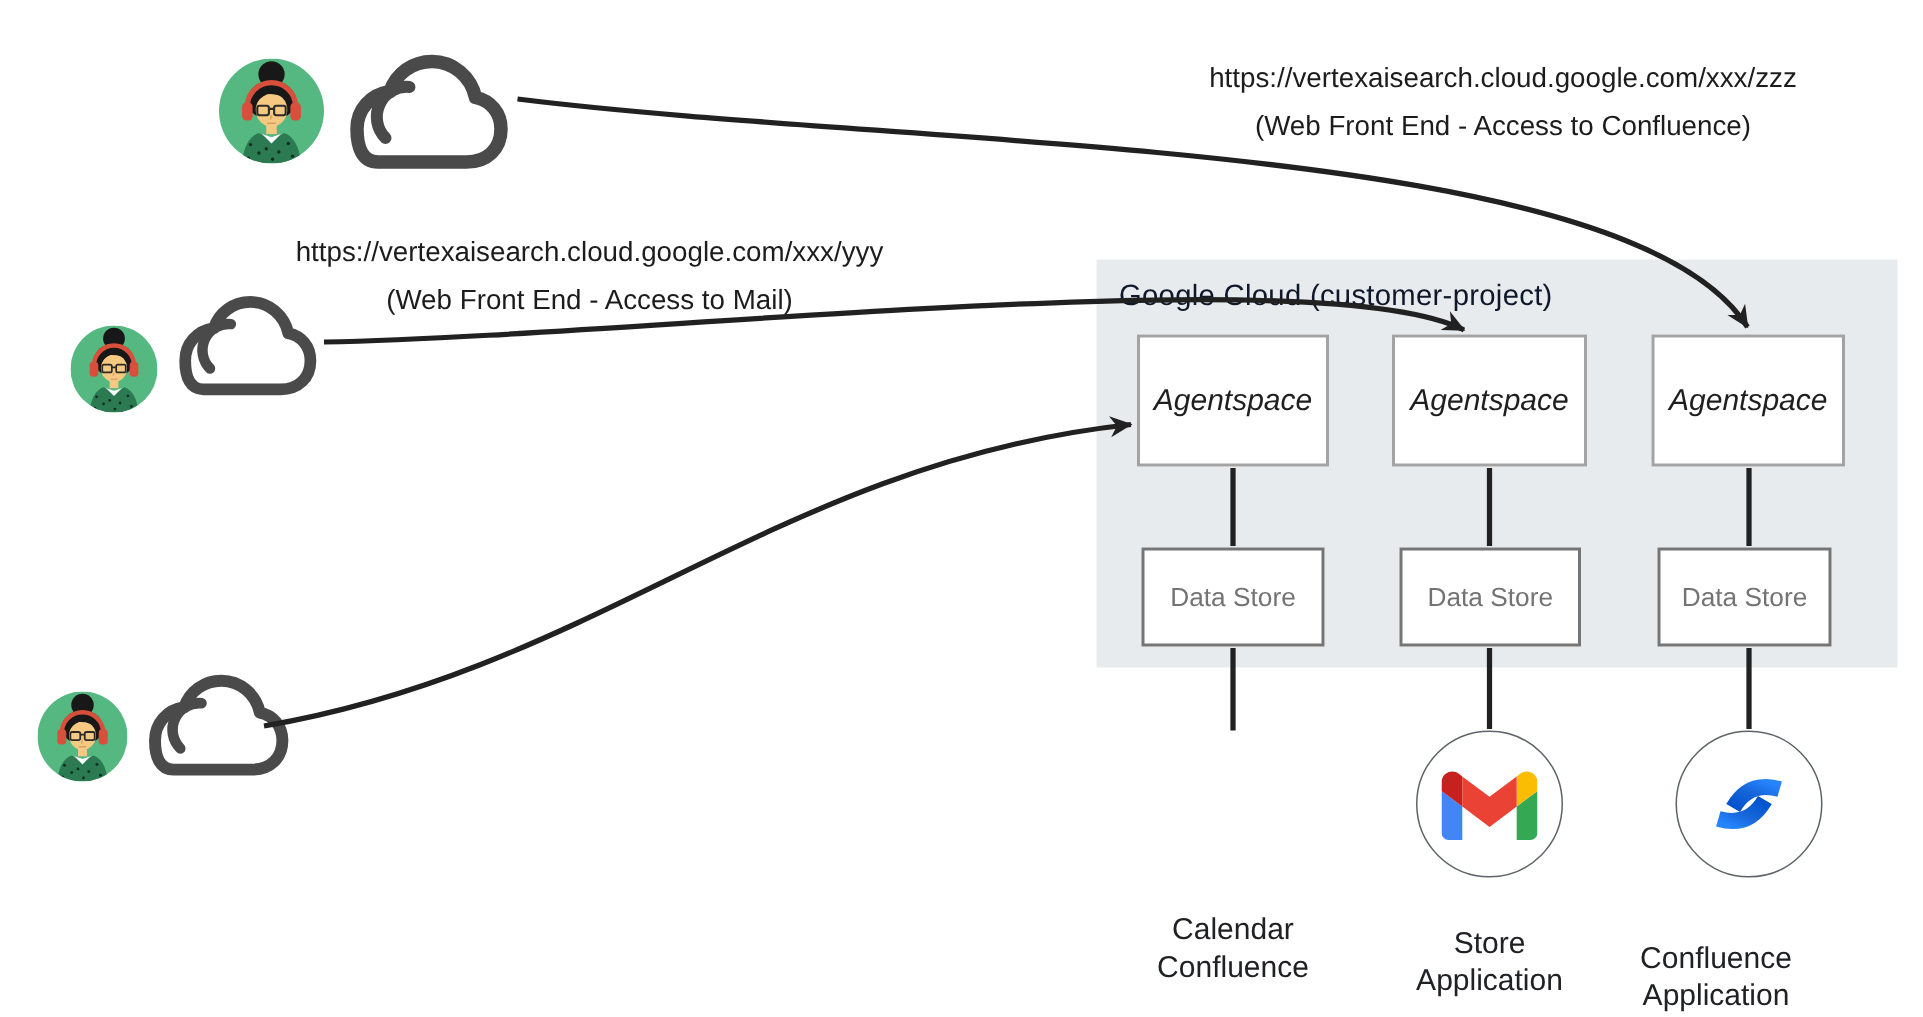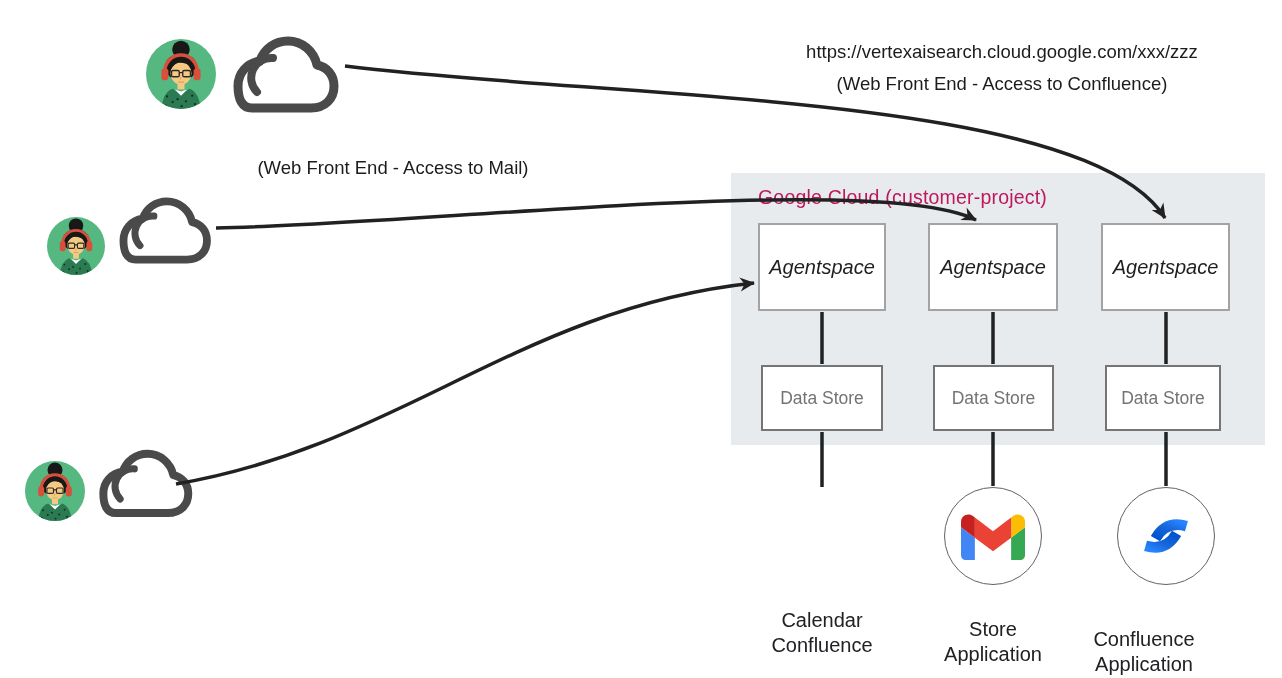--- a/index.html
+++ b/index.html
@@ -1,21 +1,21 @@
 <!DOCTYPE html>
 <html><head>
 <meta charset="utf-8">
 <style>
   html,body{margin:0;padding:0;background:#fff;}
   .canvas{position:relative;width:1282px;height:678px;background:#ffffff;
     font-family:"Liberation Sans",sans-serif;color:#202124;overflow:hidden;}
   .abs{position:absolute;}
   
   .gcbox{left:731px;top:173px;width:534px;height:272px;background:#e8ebee;}
-  .gclabel{left:746px;top:186px;font-size:19.5px;color:#be185d;letter-spacing:.2px;white-space:nowrap;margin-left:12px;}
+  .gclabel{left:746px;top:186px;font-size:19.5px;color:#0f172a;letter-spacing:.2px;white-space:nowrap;}
   
   .agentbox{background:#fff;border:2px solid #a3a3a3;box-sizing:border-box;
     display:flex;align-items:center;justify-content:center;
     font-style:italic;font-size:20px;color:#1f1f1f;}
   .dsbox{background:#fff;border:2px solid #757575;box-sizing:border-box;
     display:flex;align-items:center;justify-content:center;font-size:17.5px;color:#737373;}
   
   .appcircle{width:98px;height:98px;border-radius:50%;background:#fff;border:1.5px solid #5f6368;
     box-sizing:border-box;display:flex;align-items:center;justify-content:center;}
   .applabel{font-size:20px;line-height:25px;text-align:center;white-space:pre-line;color:#202124;}
@@ -150,20 +150,21 @@
     </svg>
   <svg class="abs" style="left:83px;top:440px;" width="115" height="86" viewBox="0 0 130 92">
       <use href="#cloud-sym"></use>
     </svg>
 
   <div class="abs urlblock" style="left:702px;top:36px;">
     <div class="url-line">https://vertexaisearch.cloud.google.com/xxx/zzz</div>
     <div class="url-caption">(Web Front End - Access to Confluence)</div>
   </div>
   <div class="abs urlblock" style="left:93px;top:152px;">
+    <div class="url-line">https://vertexaisearch.cloud.google.com/xxx/yyy</div>
     <div class="url-caption">(Web Front End - Access to Mail)</div>
   </div>
 
   <svg class="abs overlay" viewBox="0 0 1282 678">
     <defs>
       <marker id="arrowhead" markerUnits="userSpaceOnUse" markerWidth="20" markerHeight="18" refX="15" refY="8" orient="auto">
         <path d="M1,1 L16,8 L1,15 L5.5,8 Z" fill="#212121"></path>
       </marker>
     </defs>
     <g stroke="#212121" stroke-width="3.5" fill="none">

